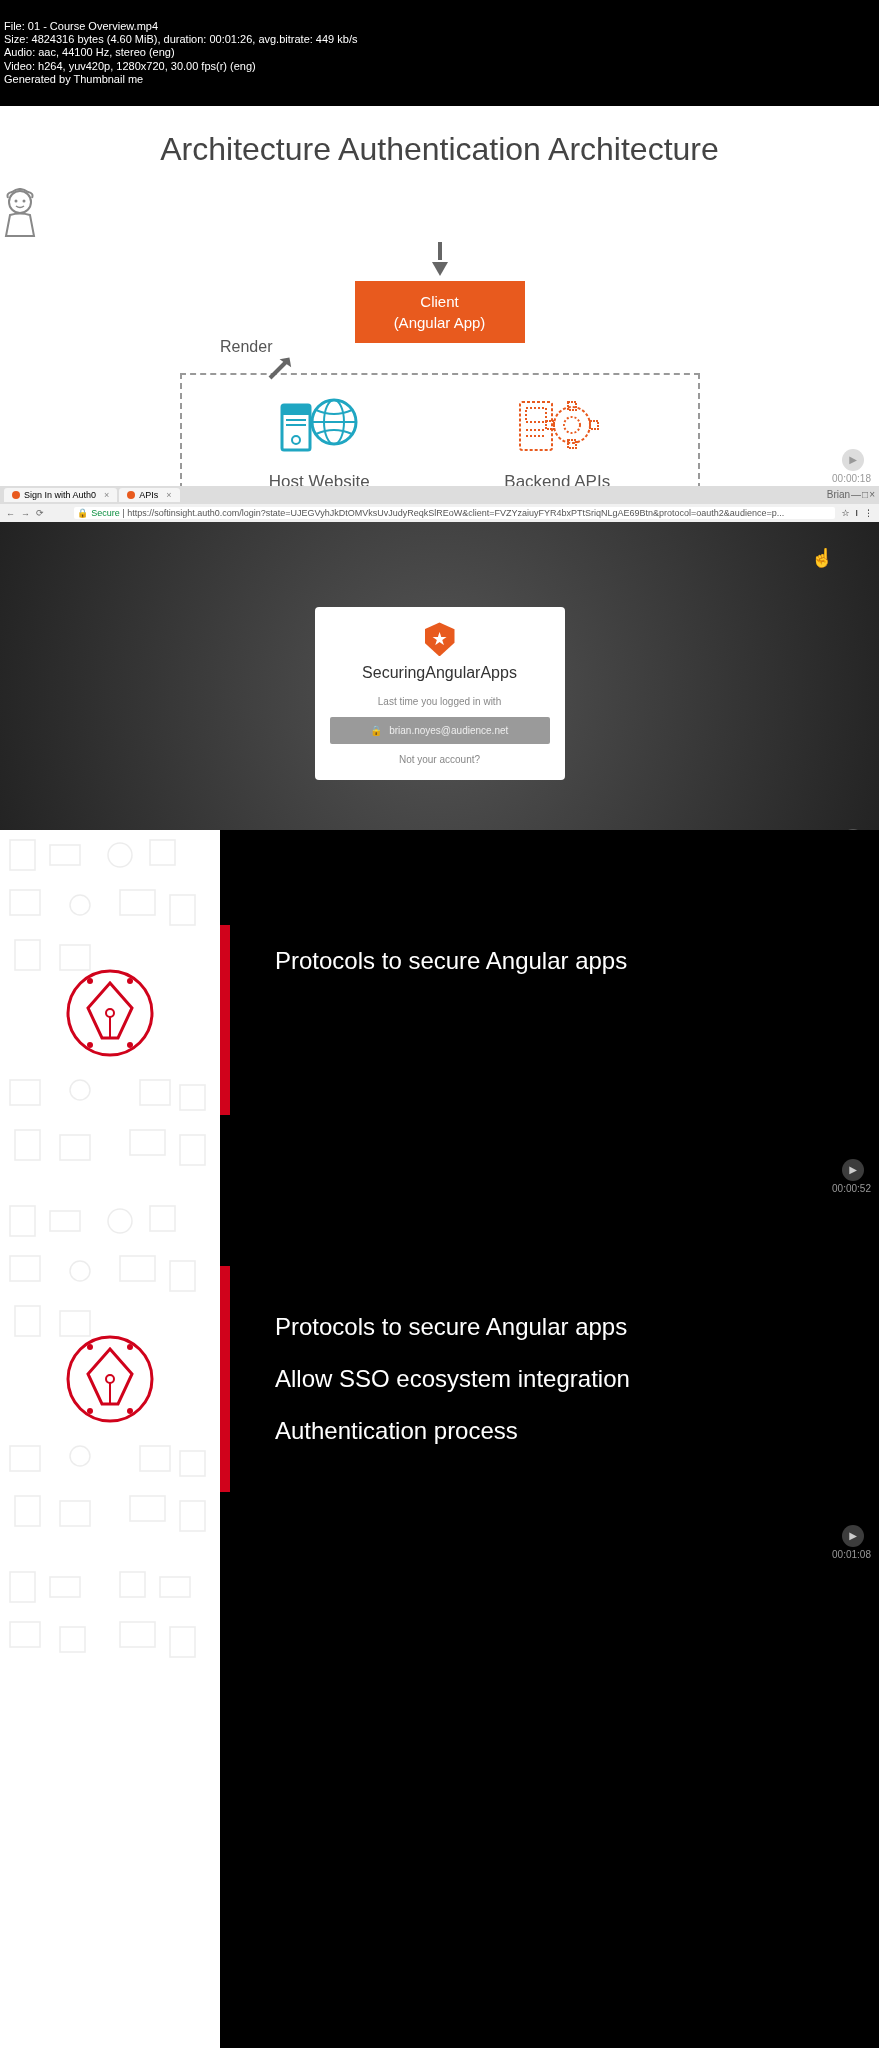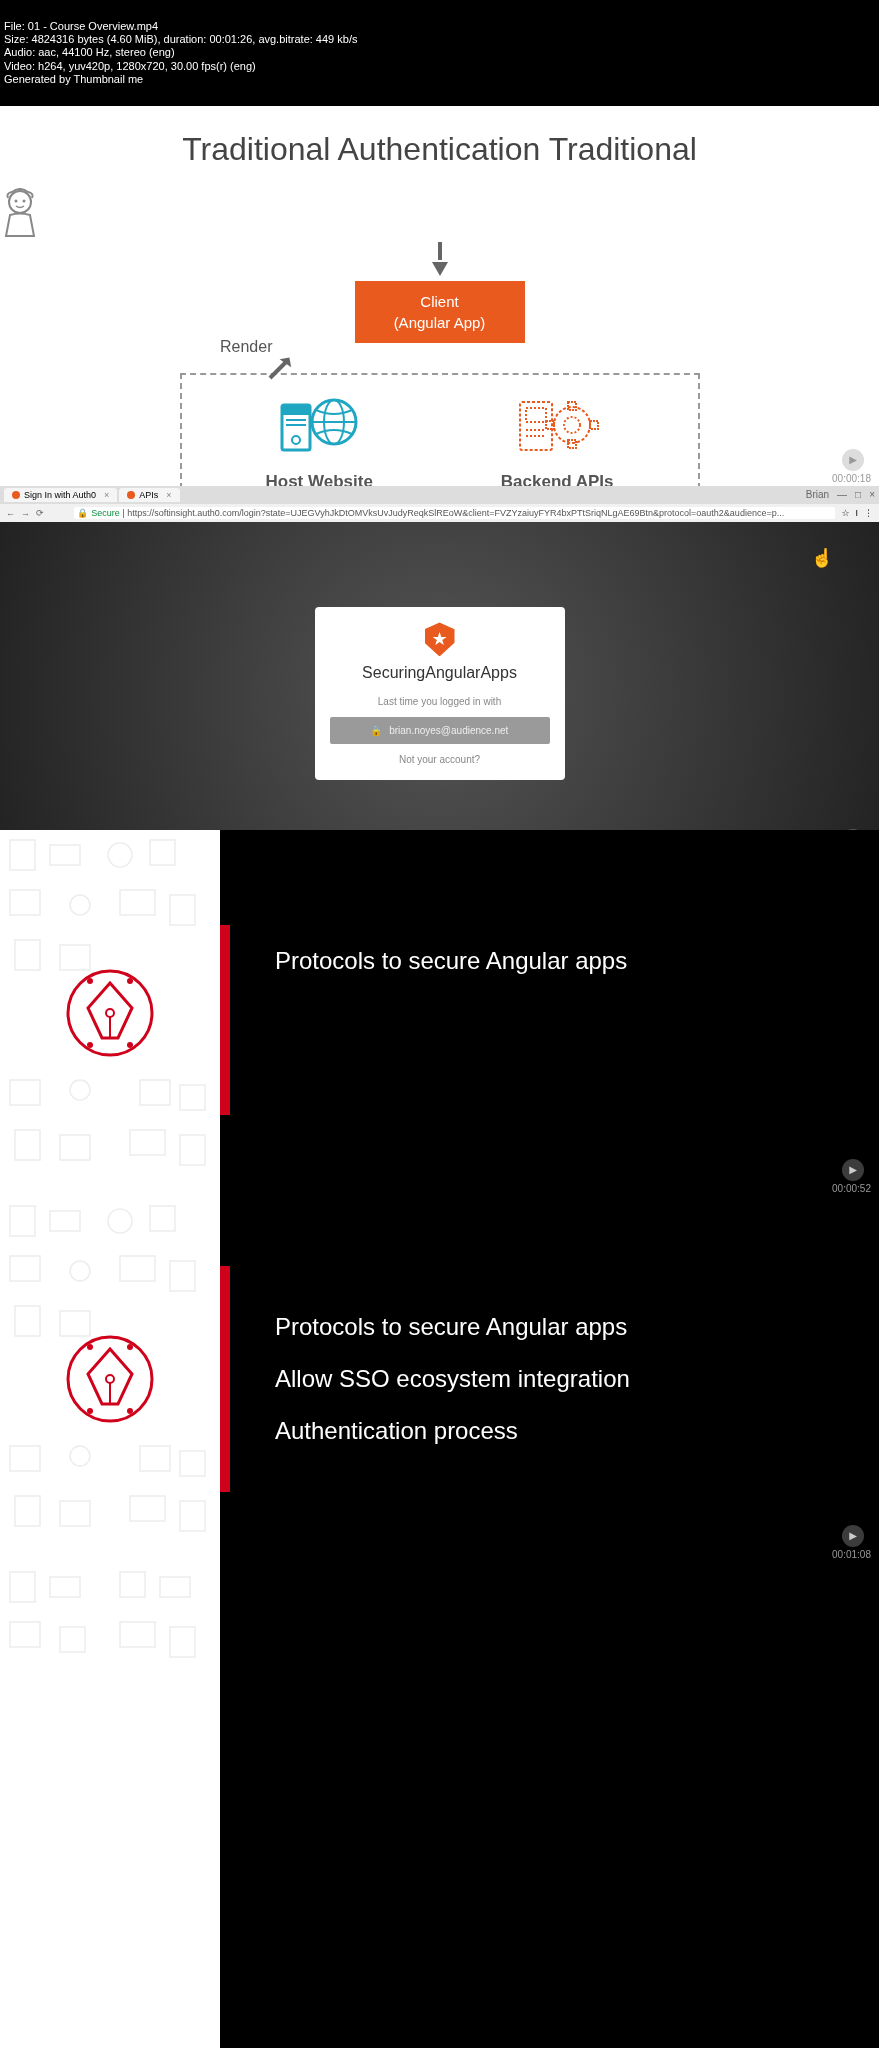--- a/index.html
+++ b/index.html
@@ -13,33 +13,33 @@
 .slide1-title { text-align: center; font-size: 32px; color: #444; font-weight: 300; margin: 25px 0 20px; }
 .diagram { position: relative; width: 100%; height: 310px; }
 .user-icon { width: 40px; height: 50px; margin: 0 auto; }
 .arrow-down { width: 0; height: 0; border-left: 8px solid transparent; border-right: 8px solid transparent; border-top: 14px solid #666; margin: 2px auto; }
 .arrow-stem { width: 4px; height: 18px; background: #666; margin: 0 auto; }
 .client-box { background: #e85a1e; color: #fff; text-align: center; padding: 10px 30px; width: 170px; margin: 5px auto; font-size: 15px; line-height: 1.4; }
 .render-label { position: absolute; left: 220px; top: 150px; font-size: 16px; color: #555; }
 .arrow-diag { position: absolute; left: 265px; top: 165px; width: 30px; height: 30px; }
 .dashed-box { border: 2px dashed #999; width: 520px; margin: 30px auto 0; padding: 15px 20px 5px; display: flex; justify-content: space-around; }
 .host-item { text-align: center; }
-.host-label { font-size: 17px; color: #555; margin-top: 8px; font-weight: bold; }
+.host-label { font-size: 17px; color: #555; margin-top: 8px; }
 .server-svg { width: 90px; height: 70px; }
 .api-svg { width: 90px; height: 70px; }
 .timestamp1 { position: absolute; bottom: 2px; right: 8px; color: #999; font-size: 10px; }
 .play-icon1 { position: absolute; bottom: 15px; right: 15px; width: 22px; height: 22px; background: #ddd; border-radius: 50%; display:flex; align-items:center; justify-content:center; font-size:10px; color:#999;}
 
 
 .slide2 { background: #fff; position: relative; height: 344px; }
 .browser-tabs { background: #ddd; height: 18px; display: flex; align-items: center; padding: 0 4px; font-size: 9px; }
 .tab { background: #f5f5f5; padding: 2px 8px; margin-right: 2px; border-radius: 3px 3px 0 0; display: flex; align-items: center; }
 .tab-icon-a { width:8px;height:8px;background:#e85a1e;border-radius:50%;margin-right:4px; }
 .tab-close { margin-left: 8px; color: #888; }
-.win-controls { margin-left: auto; display:flex; gap:8px; color:#666; font-size:10px;}
+.win-controls { margin-left: auto; display:flex; gap:1px; color:#666; font-size:10px;}
 .browser-bar { background: #f1f1f1; height: 18px; display: flex; align-items: center; padding: 0 6px; font-size: 9px; gap: 6px; }
 .nav-arrow { color: #666; }
 .url-box { flex:1; background:#fff; padding:1px 4px; border-radius:2px; color:#555; overflow:hidden; white-space:nowrap; text-overflow:ellipsis;margin-left:24px;}
 .url-secure { color: #0a8f3f; }
 .browser-content { background: radial-gradient(circle at center, #555, #222); height: 344px; display: flex; align-items: center; justify-content: center; position: relative; }
 .login-card { background: #fff; width: 250px; padding: 15px; text-align: center; border-radius: 4px; }
 .shield-icon { width: 30px; height: 34px; margin: 0 auto 8px; background:#e85a1e; clip-path: polygon(50% 0, 100% 20%, 100% 60%, 50% 100%, 0 60%, 0 20%); display:flex; align-items:center; justify-content:center; color:#fff; font-size:18px;}
 .login-title { font-size: 16px; color: #333; margin-bottom: 14px; }
 .login-sub { font-size: 10px; color: #888; margin-bottom: 10px; }
 .login-email { background: #9a9a9a; color: #eee; padding: 8px; font-size: 10px; border-radius: 2px; margin-bottom: 10px; display:flex; align-items:center; justify-content:center; gap:6px;}
@@ -74,21 +74,21 @@
 
 <div class="header-info">
   <div>File: 01 - Course Overview.mp4</div>
   <div>Size: 4824316 bytes (4.60 MiB), duration: 00:01:26, avg.bitrate: 449 kb/s</div>
   <div>Audio: aac, 44100 Hz, stereo (eng)</div>
   <div>Video: h264, yuv420p, 1280x720, 30.00 fps(r) (eng)</div>
   <div>Generated by Thumbnail me</div>
 </div>
 
 <div class="slide1">
-  <h1 class="slide1-title">Traditional Authentication Traditional</h1>
+  <h1 class="slide1-title">Architecture Authentication Architecture</h1>
   <div class="diagram">
     <svg class="user-icon" viewBox="0 0 40 50">
       <circle cx="20" cy="14" r="11" fill="none" stroke="#888" stroke-width="2"></circle>
       <circle cx="16" cy="13" r="1.5" fill="#888"></circle>
         <circle cx="24" cy="13" r="1.5" fill="#888"></circle>
       <path d="M16 18 Q20 21 24 18" fill="none" stroke="#888" stroke-width="1.5"></path>
       <path d="M8 10 Q6 5 12 4 Q20 -2 28 4 Q34 5 32 10" fill="none" stroke="#888" stroke-width="2"></path>
       <path d="M10 27 Q20 24 30 27 L34 48 L6 48 Z" fill="none" stroke="#888" stroke-width="2"></path>
     </svg>
     <div class="arrow-stem"></div>

